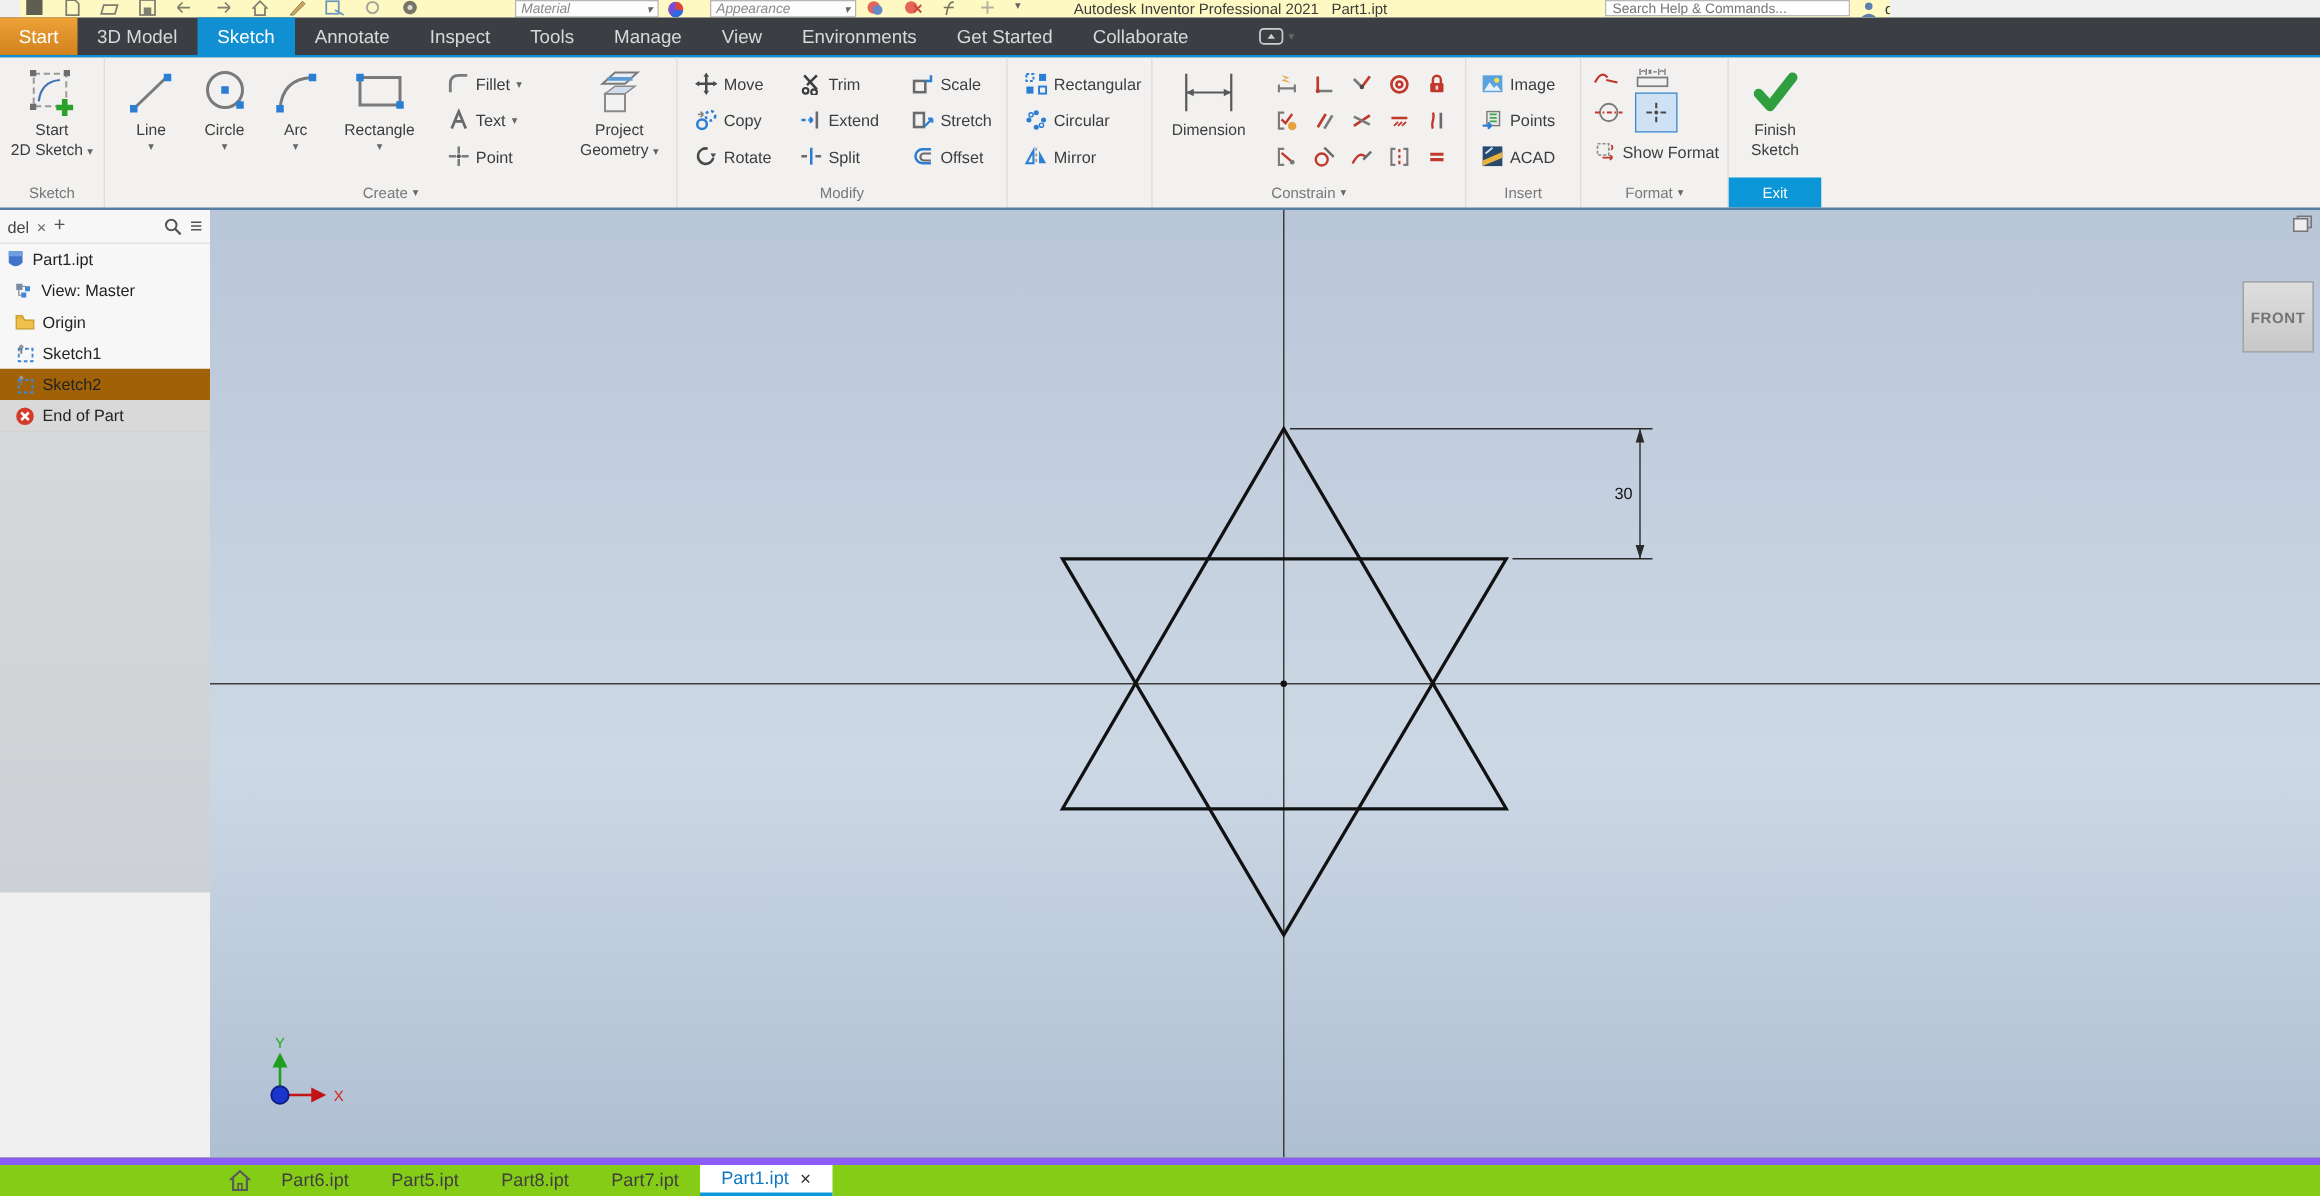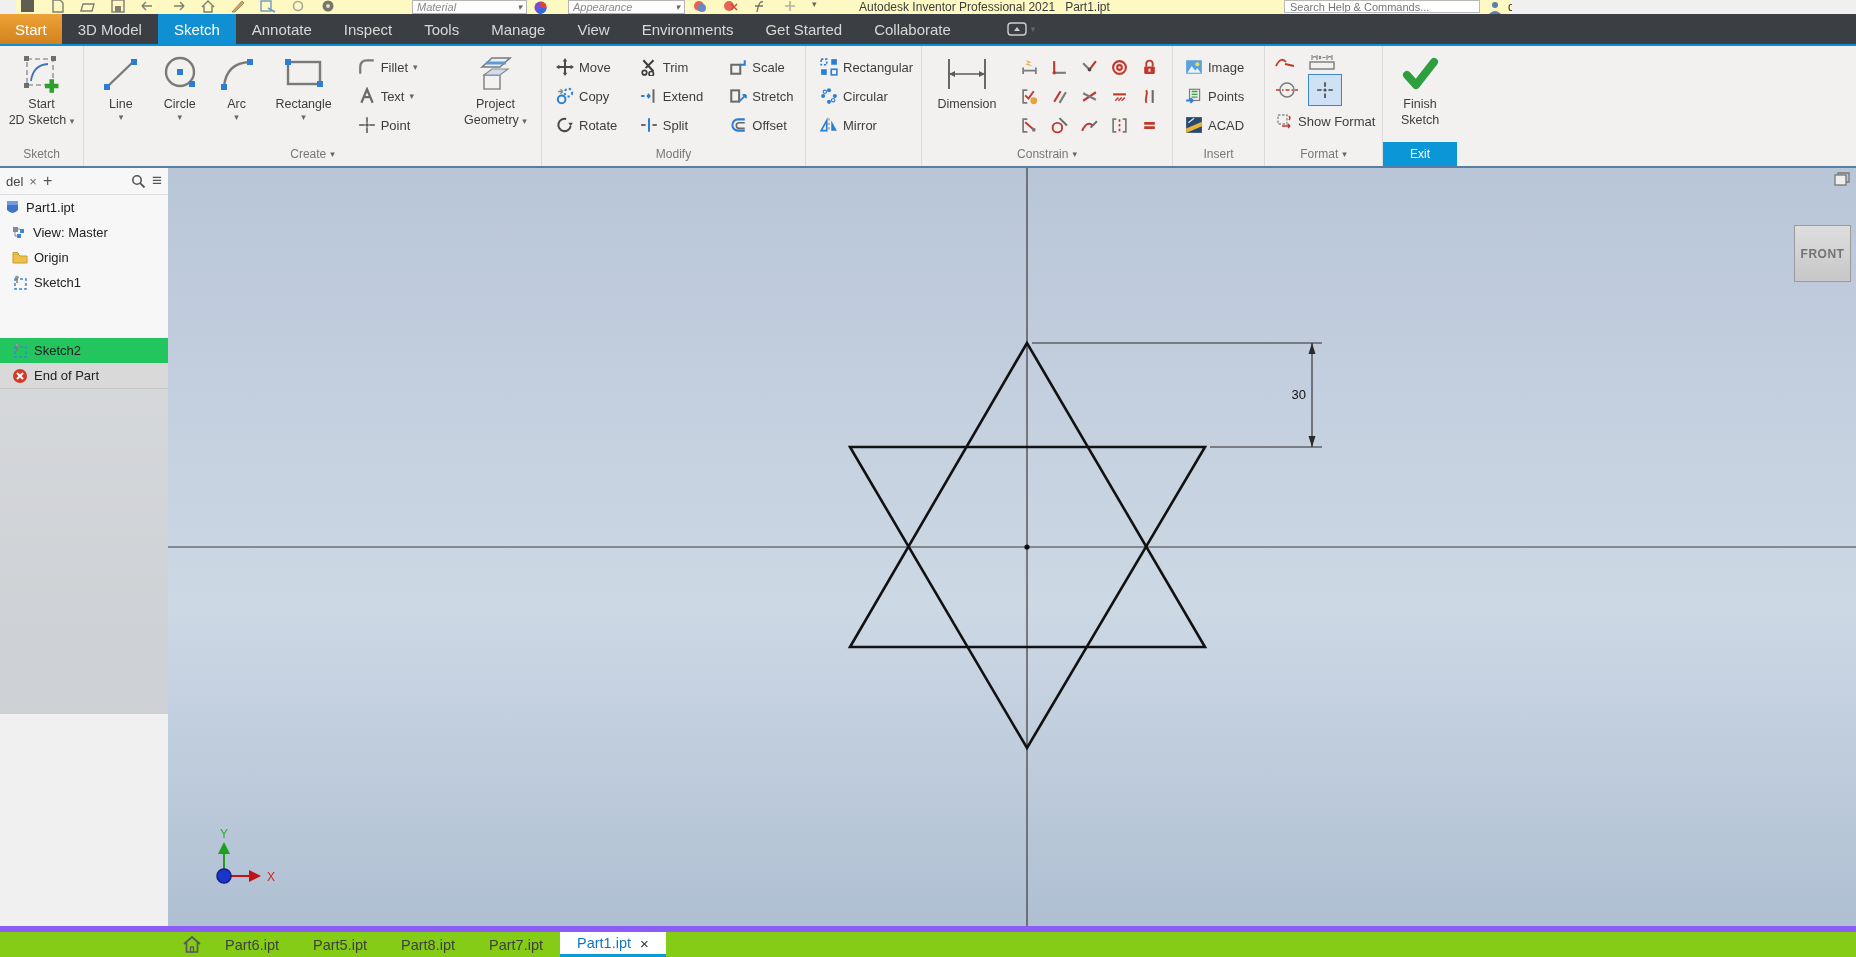--- a/index.html
+++ b/index.html
@@ -34,21 +34,21 @@
   .cgrid{display:grid;grid-template-columns:repeat(5,30px);grid-auto-rows:29px;margin-left:8px;margin-top:2px;}
   .cgrid .cbtn{display:flex;align-items:center;justify-content:center;}
   #ribbon-edge{left:0;top:166px;width:1856px;height:2px;background:#557ea2;}
   
   #leftdock{left:0;top:168px;width:168px;height:546px;background:linear-gradient(#dadcdf,#cdd0d4);}
   #browser{position:absolute;left:0;top:0;width:168px;background:#f7f7f7;border-bottom:1px solid #c4c4c4;}
   #browser-header{height:26px;display:flex;align-items:center;gap:6px;padding:0 6px;border-bottom:1px solid #ddd;color:#444;font-size:13px;}
   #browser-header .grow{flex:1;}
   .trow{height:25px;display:flex;align-items:center;gap:6px;padding-left:12px;font-size:13px;color:#222;}
   .trow.first{padding-left:5px;}
-  .trow.sel{background:#22c55e;margin-top:43px;}
+  .trow.sel{background:#a16207;}
   .trow.endrow{background:#d9d9d9;}
   
   #canvas{left:168px;top:168px;width:1688px;height:758px;background:linear-gradient(#b9c6d8 0%,#c8d3e1 42%,#cdd8e5 58%,#afbfd2 100%);overflow:hidden;}
   #viewcube{position:absolute;left:1626px;top:57px;width:55px;height:55px;background:linear-gradient(#dedede,#c7c7c7);border:1px solid #9b9b9b;display:flex;align-items:center;justify-content:center;font-size:12px;font-weight:bold;color:#737373;letter-spacing:.5px;}
   #doc-corner{position:absolute;right:6px;top:4px;}
   
   #bottombar{left:0;top:926px;width:1856px;height:31px;background:#84cc16;border-top:6px solid #8b5cf6;display:flex;align-items:stretch;box-sizing:border-box;}
   #home-slot{margin-left:176px;display:flex;align-items:center;padding:0 6px;}
   .btab{display:flex;align-items:center;padding:0 17px;font-size:14.5px;color:#3f3f3f;}
   .btab.active{background:#fff;color:#1076c0;border-bottom:3px solid #0a9ad7;gap:9px;}

